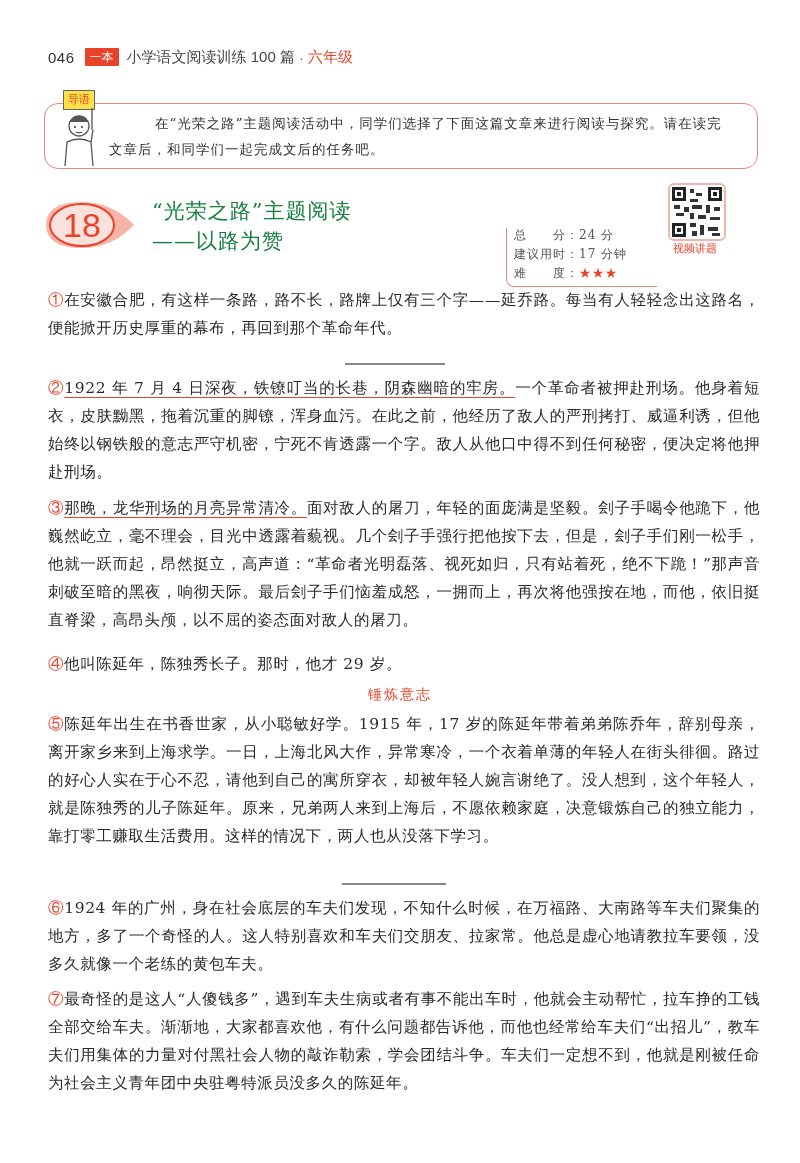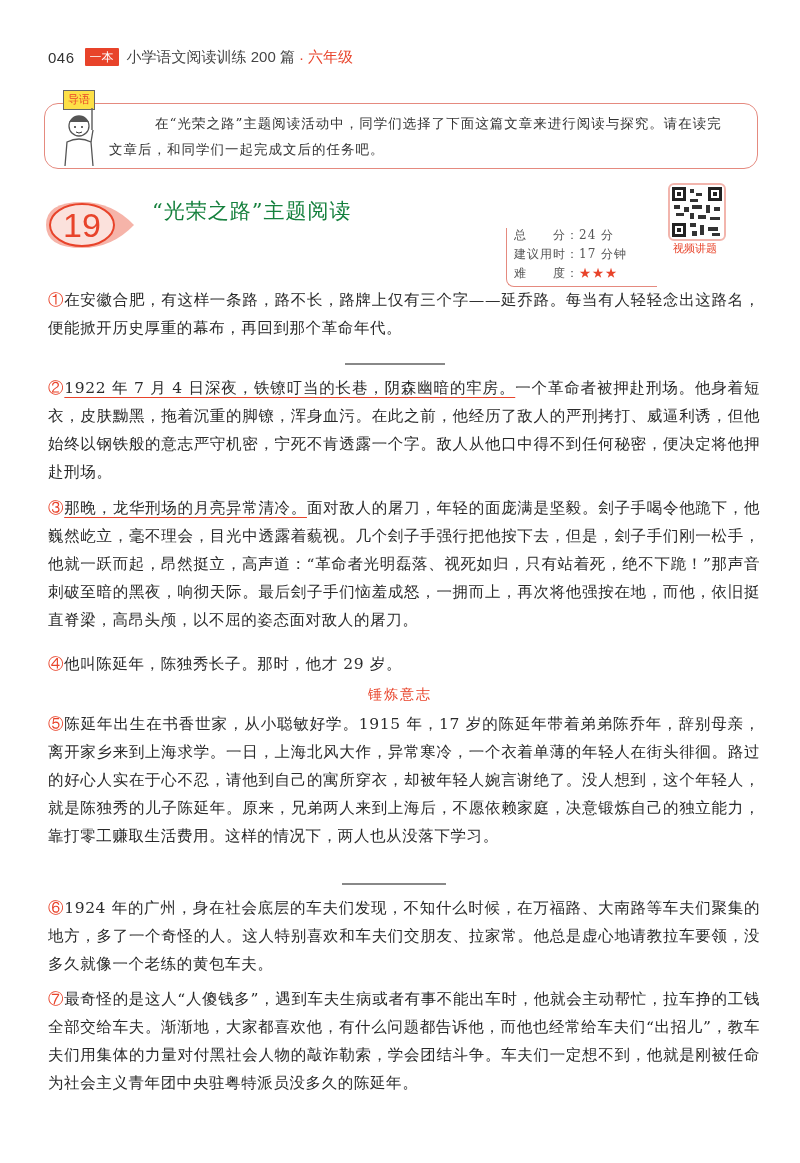--- a/index.html
+++ b/index.html
@@ -73,21 +73,21 @@
     position:absolute; left:0; width:800px; text-align:center; top:686px;
     font-size:14px; color:#e8432a; letter-spacing:2px;
   }
 </style>
 </head>
 <body>
 
 <div class="header">
   <span class="page-no">046</span>
   <span class="brand">一本</span>
-  <span class="series">小学语文阅读训练 200 篇</span>
+  <span class="series">小学语文阅读训练 100 篇</span>
   <span class="dot">·</span>
   <span class="grade">六年级</span>
 </div>
 
 <div class="guide">
   <div class="figure">
     <div class="sign">导语</div>
     <svg width="46" height="78" viewBox="0 0 46 78" style="position:absolute;left:0;top:0;">
       <line x1="33" y1="18" x2="33" y2="40" stroke="#666" stroke-width="1.5"></line>
       <circle cx="20" cy="36" r="10" fill="#fff" stroke="#555" stroke-width="1.3"></circle>
@@ -103,24 +103,25 @@
     <div><span class="indent"></span><span>在“光荣之路”主题阅读活动中，同学们选择了下面这篇文章来进行阅读与探究。请在读完</span></div>
     <div class="line2">文章后，和同学们一起完成文后的任务吧。</div>
   </div>
 </div>
 
 <div class="title-badge">
   <svg width="100" height="54" viewBox="0 0 100 54">
     <path d="M4 27 Q4 4 40 4 Q70 4 92 27 Q70 50 40 50 Q4 50 4 27 Z" fill="#f6b4a9"></path>
     <ellipse cx="40" cy="27" rx="32" ry="21" fill="#fbe1dc" stroke="#e8432a" stroke-width="2"></ellipse>
   </svg>
-  <div style="position:absolute;left:8px;top:6px;width:64px;text-align:center;font-family:'Liberation Sans','DejaVu Sans',sans-serif;font-size:34px;color:#e8432a;line-height:42px;">19</div>
+  <div style="position:absolute;left:8px;top:6px;width:64px;text-align:center;font-family:'Liberation Sans','DejaVu Sans',sans-serif;font-size:34px;color:#e8432a;line-height:42px;">18</div>
 </div>
 <div class="title-text">
   <div>“光荣之路”主题阅读</div>
+  <div>——以路为赞</div>
 </div>
 
 <div class="info">
   <div class="bracket"></div>
   <div class="rows">
     <div><span>总　　分：</span><span>24 分</span></div>
     <div><span>建议用时：</span><span>17 分钟</span></div>
     <div><span>难　　度：</span><span class="star">★★★</span></div>
   </div>
 </div>

